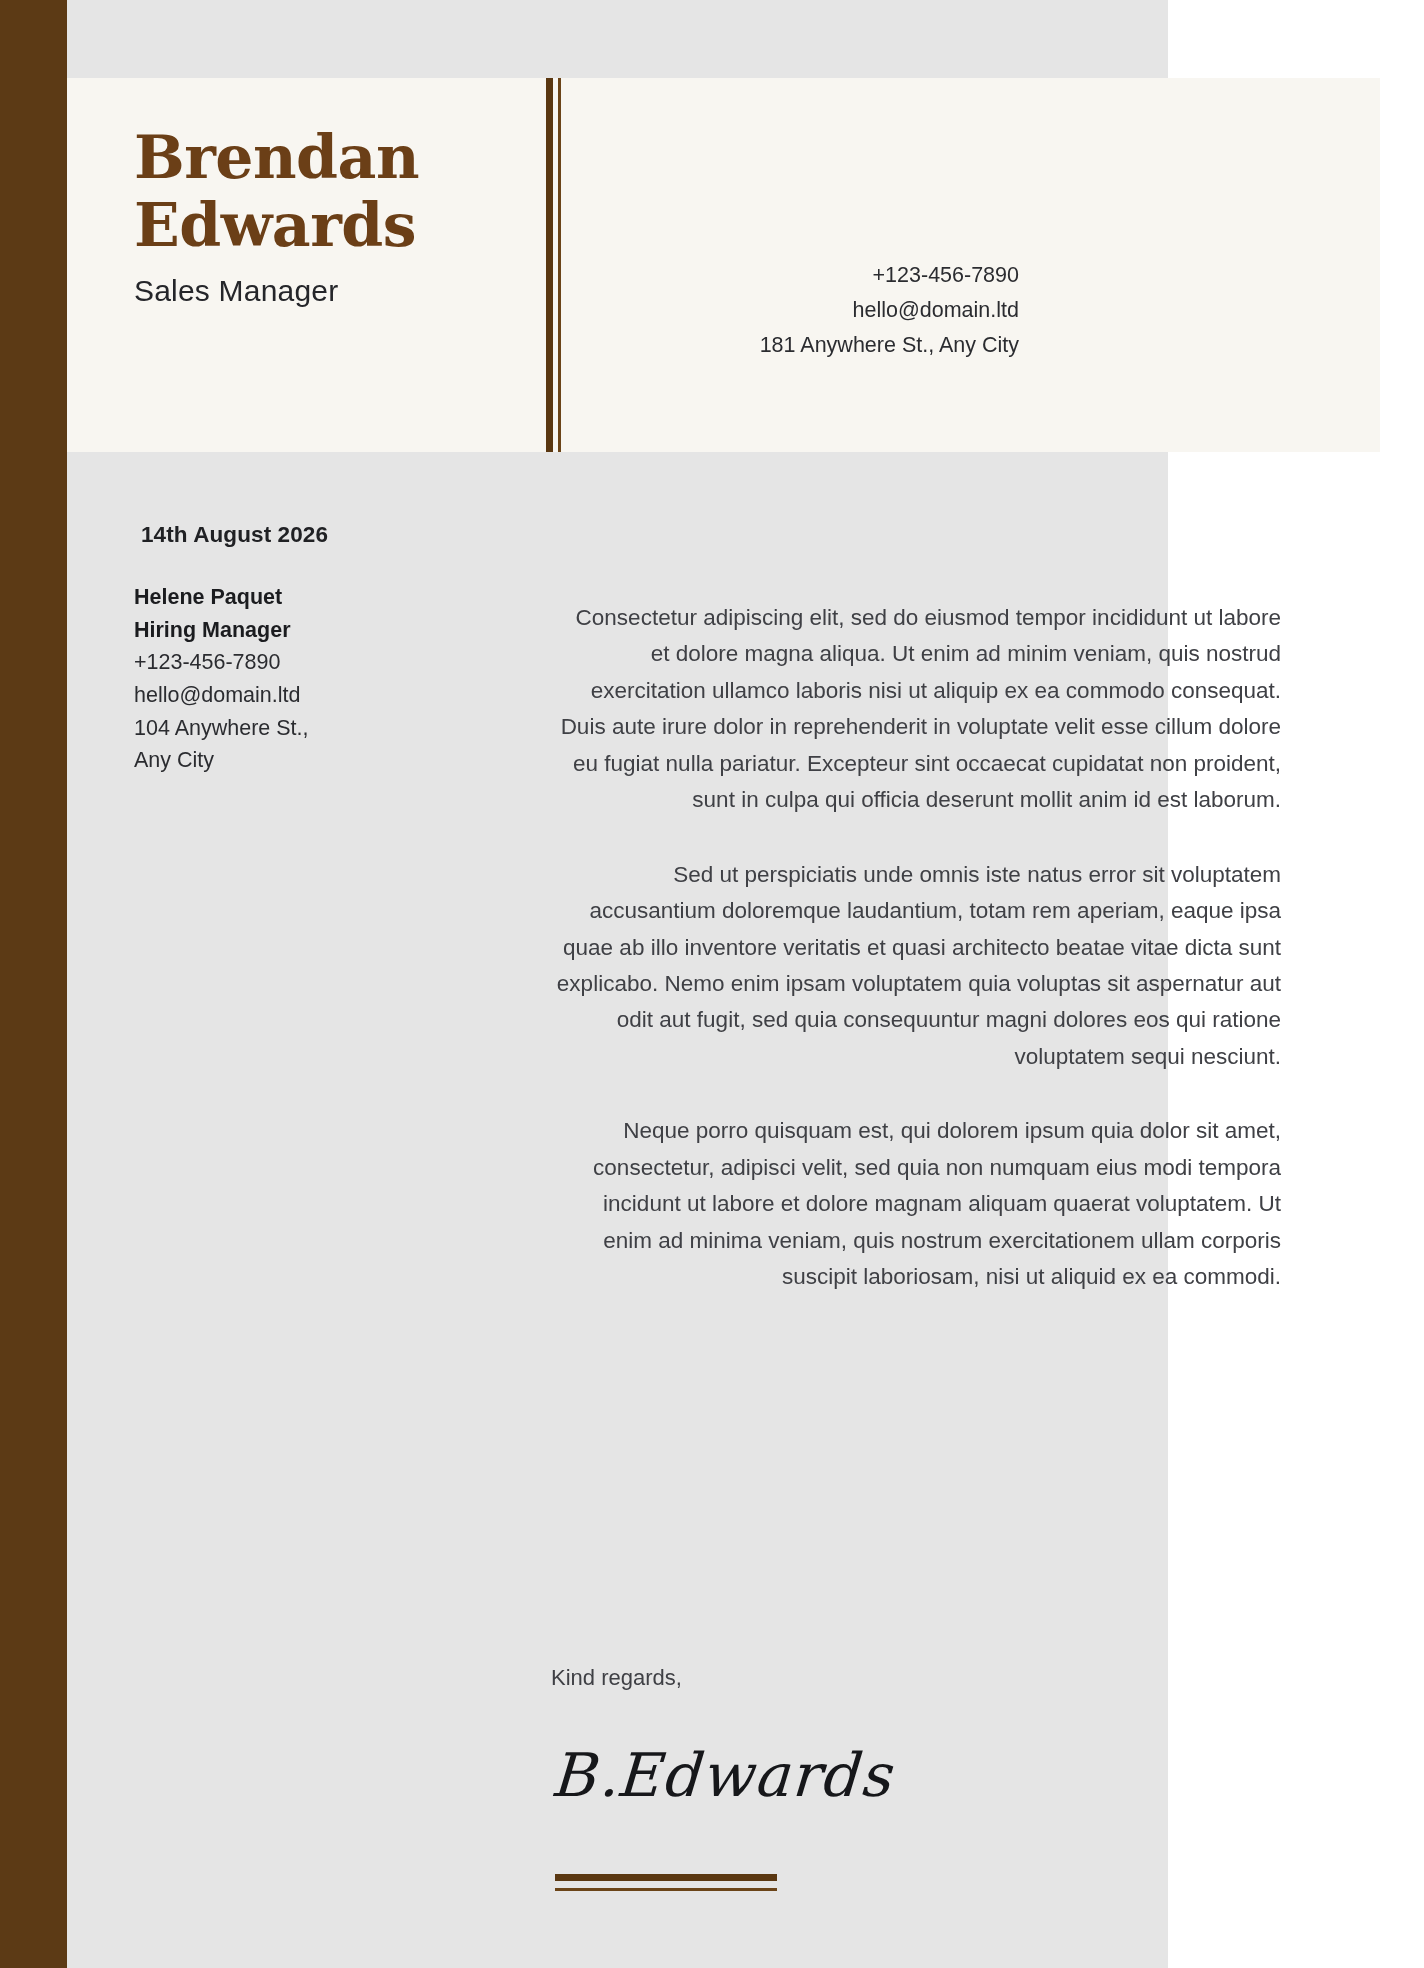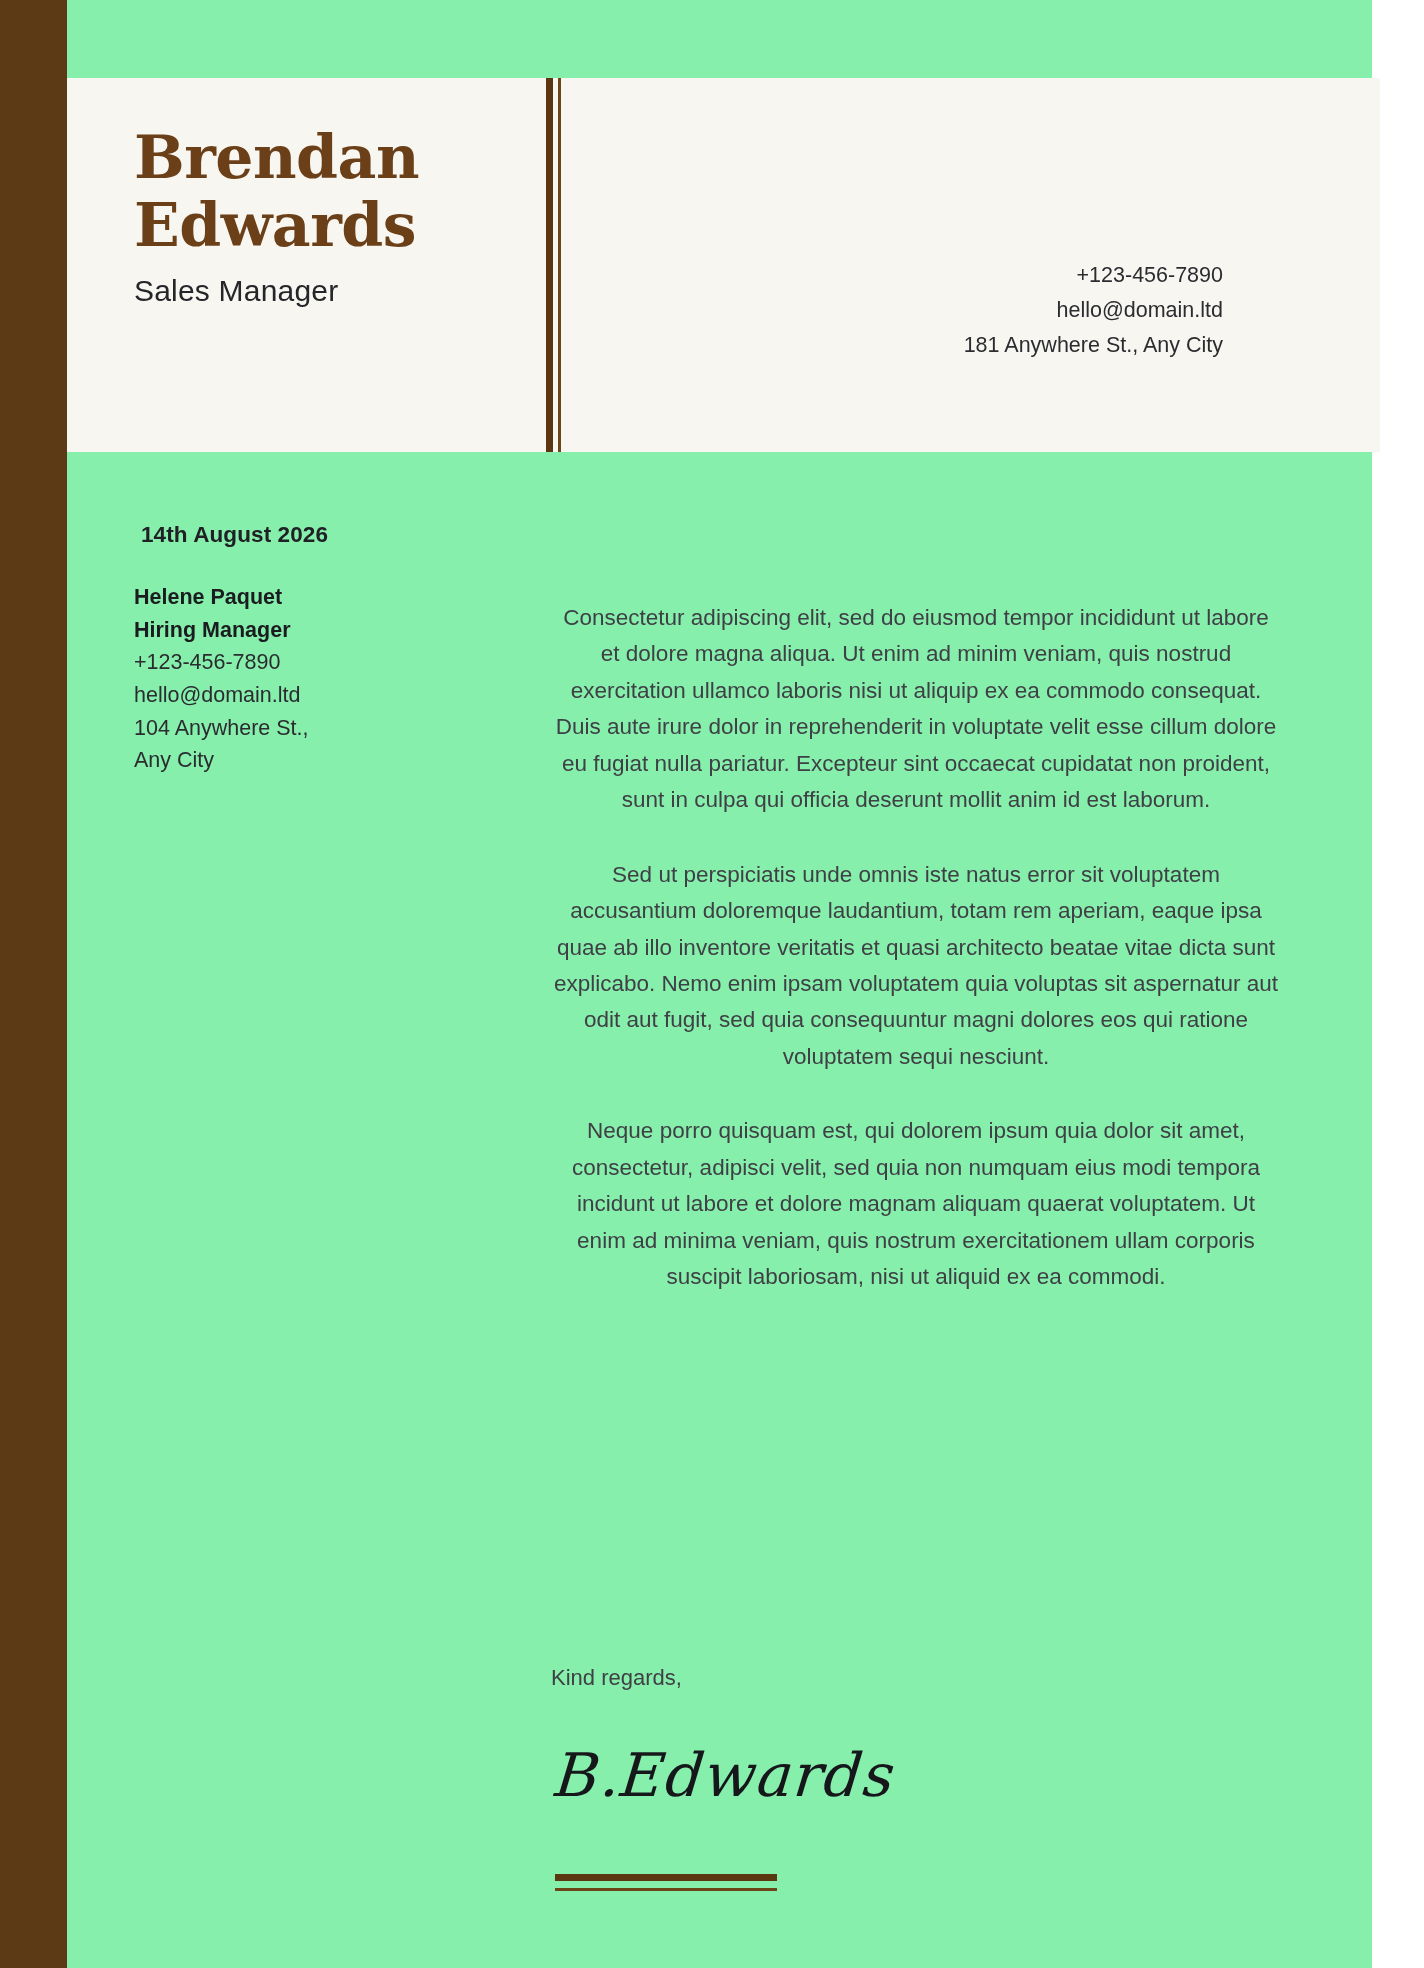--- a/index.html
+++ b/index.html
@@ -7,23 +7,23 @@
   html, body {
     width: 1424px;
     height: 1968px;
     background: #ffffff;
     font-family: "Liberation Sans", sans-serif;
     overflow: hidden;
   }
 
   .page {
     position: relative;
-    width: 1372px;
+    width: 1168px;
     height: 1968px;
-    background: #86efac;
+    background: #e5e5e5;
   }
 
   
   .sidebar-bar {
     position: absolute;
     left: 0;
     top: 0;
     width: 67px;
     height: 1968px;
     background: #5c3a15;
@@ -124,21 +124,21 @@
     position: absolute;
     left: 551px;
     top: 600px;
     width: 730px;
   }
   .letter-body p {
     font-size: 22.5px;
     line-height: 1.62;
     color: #3f4045;
     margin-bottom: 38px;
-    text-align: center;
+    text-align: right;
   }
   .letter-body p:last-child { margin-bottom: 0; }
 
   
   .signoff {
     position: absolute;
     left: 551px;
     top: 1665px;
     font-size: 22px;
     color: #3f4045;

